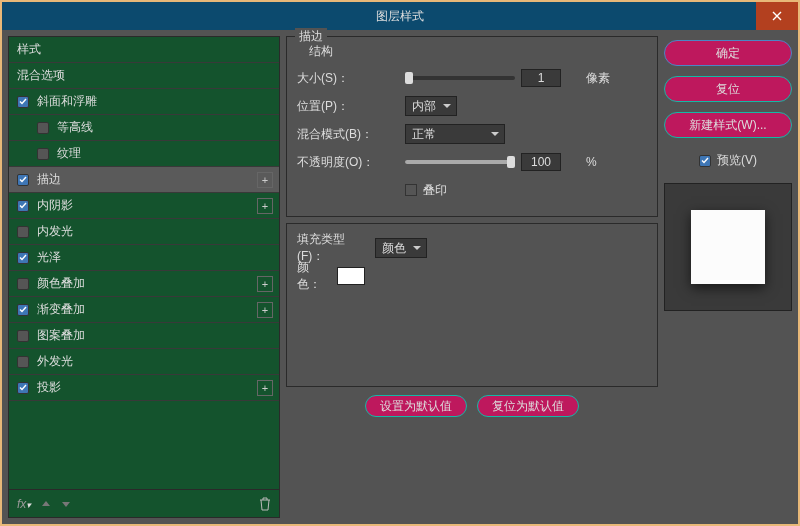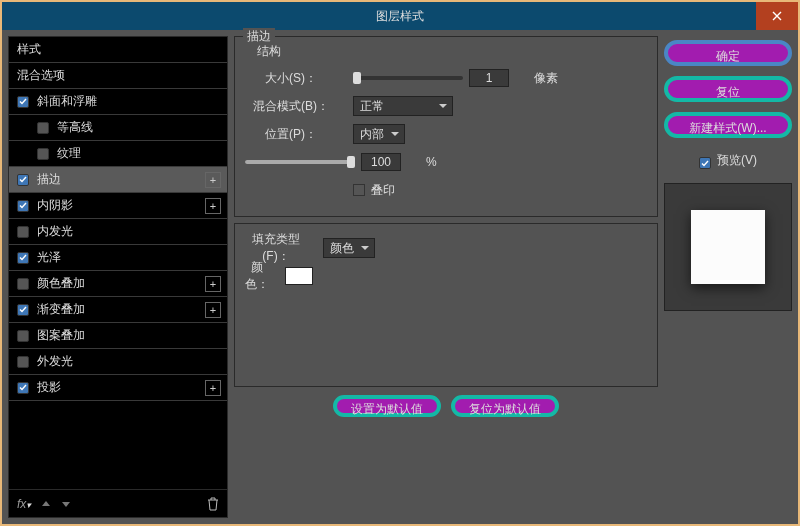--- a/index.html
+++ b/index.html
@@ -1,52 +1,52 @@
 <!DOCTYPE html>
 <html><head>
 <meta charset="utf-8">
 <style>
 *{box-sizing:border-box;margin:0;padding:0;font-family:"Microsoft YaHei",sans-serif;font-size:12px;color:#ddd;user-select:none}
 body{background:#e8b878;width:800px;height:526px;padding:2px}
 .window{width:100%;height:100%;background:#535353;display:flex;flex-direction:column}
 .titlebar{height:28px;background:#0c4a6e;display:flex;align-items:center;justify-content:center;position:relative}
 .titlebar .close{position:absolute;right:0;top:0;width:42px;height:28px;background:#b3401f;display:flex;align-items:center;justify-content:center;cursor:pointer}
 .content{flex:1;display:flex;padding:6px;gap:6px}
-.left-panel{width:220px;background:#000000;display:flex;flex-direction:column;border:1px solid #2a2a2a}
+.left-panel{width:272px;background:#14532d;display:flex;flex-direction:column;border:1px solid #2a2a2a}
 .row{height:26px;display:flex;align-items:center;padding:0 8px;border-bottom:1px solid #393939;position:relative}
 .row.indent{padding-left:28px}
 .row .chk{width:12px;height:12px;border:1px solid #333;border-radius:2px;background:#555;margin-right:8px;display:flex;align-items:center;justify-content:center}
 .row .chk.on{background:#3e76b5}
 .row .chk.on svg{display:block}
 .row .chk svg{display:none}
 .row .plus{position:absolute;right:6px;width:16px;height:16px;border:1px solid #666;display:flex;align-items:center;justify-content:center;font-size:11px;color:#ccc}
 .row.active{background:#5a5a5a}
 .left-spacer{flex:1}
 .left-footer{height:28px;border-top:1px solid #2a2a2a;display:flex;align-items:center;padding:0 8px;gap:10px}
 .center{flex:1;display:flex;flex-direction:column}
 .group{border:1px solid #2a2a2a;padding:12px 10px 10px;margin-bottom:6px;position:relative}
 .group>.legend{position:absolute;top:-9px;left:8px;background:#535353;padding:0 4px}
 .sub-legend{margin:0 0 6px 12px}
 .frow{display:flex;align-items:center;height:24px;margin-bottom:4px}
-.frow .lbl{width:108px;text-align:center;padding-right:16px}
+.frow .lbl{width:108px;text-align:left;padding-right:16px}
 .slider{width:110px;height:14px;position:relative;margin-right:6px}
 .slider .track{position:absolute;height:4px;background:#333;top:5px;left:0;right:0;border-radius:2px}
 .slider .fill{position:absolute;height:4px;background:#aaa;top:5px;left:0;border-radius:2px}
 .slider .knob{position:absolute;width:8px;height:12px;background:#ddd;top:1px;border-radius:2px}
 .num{width:40px;height:18px;background:#3a3a3a;border:1px solid #222;text-align:center;line-height:16px;margin-right:6px}
 .unit{margin-left:19px}
 .dd{height:20px;background:#3a3a3a;border:1px solid #222;padding:0 18px 0 6px;line-height:18px;position:relative;min-width:52px;margin-right:6px}
 .dd:after{content:"";position:absolute;right:5px;top:7px;border:4px solid transparent;border-top-color:#ccc}
 .swatch{width:28px;height:18px;background:#fff;border:1px solid #222}
 .btns-row{display:flex;gap:10px;justify-content:center;margin-top:2px}
-.btn{height:22px;padding:0 14px;border:4px solid #14b8a6;background:#a21caf;border-radius:11px;line-height:20px;cursor:pointer;text-align:center}
+.btn{height:22px;padding:0 14px;border:1px solid #14b8a6;background:#be185d;border-radius:11px;line-height:20px;cursor:pointer;text-align:center}
 .right{width:128px;display:flex;flex-direction:column;align-items:stretch;gap:10px;padding-top:4px}
 .right .btn{width:100%;height:26px;border-radius:13px;line-height:24px}
 .right .btn.primary{border-color:#4a86c5}
-.preview-row{display:flex;align-items:flex-end;justify-content:center;gap:6px;margin-top:4px}
+.preview-row{display:flex;align-items:center;justify-content:center;gap:6px;margin-top:4px}
 .preview-box{margin-top:4px;width:128px;height:128px;background:#3a3a3a;border:1px solid #222;display:flex;align-items:center;justify-content:center}
 .preview-inner{width:74px;height:74px;background:#fcfcfc;box-shadow:0 4px 12px rgba(0,0,0,.6)}
 .ficon{color:#999}
 </style>
 </head>
 <body>
 
 <div class="window">
   <div class="titlebar">
     <span>图层样式</span>
@@ -170,30 +170,31 @@
           <div class="slider">
               <div class="track"></div>
               <div class="fill" style="width:2%"></div>
               <div class="knob" style="left:0"></div>
             </div>
           <div class="num">1</div>
           <span class="unit">像素</span>
         </div>
 
         <div class="frow">
+          <span class="lbl">位置(P)：</span>
+          <div class="dd">内部</div>
+        </div>
+
+        <div class="frow">
           <span class="lbl">混合模式(B)：</span>
           <div class="dd" style="min-width:100px">正常</div>
         </div>
 
         <div class="frow">
-          <span class="lbl">位置(P)：</span>
-          <div class="dd">内部</div>
-        </div>
-
-        <div class="frow">
+          <span class="lbl">不透明度(O)：</span>
           <div class="slider">
               <div class="track"></div>
               <div class="fill" style="width:100%"></div>
               <div class="knob" style="left:102px"></div>
             </div>
           <div class="num">100</div>
           <span class="unit">%</span>
         </div>
 
         <div class="frow" style="padding-left:108px">

